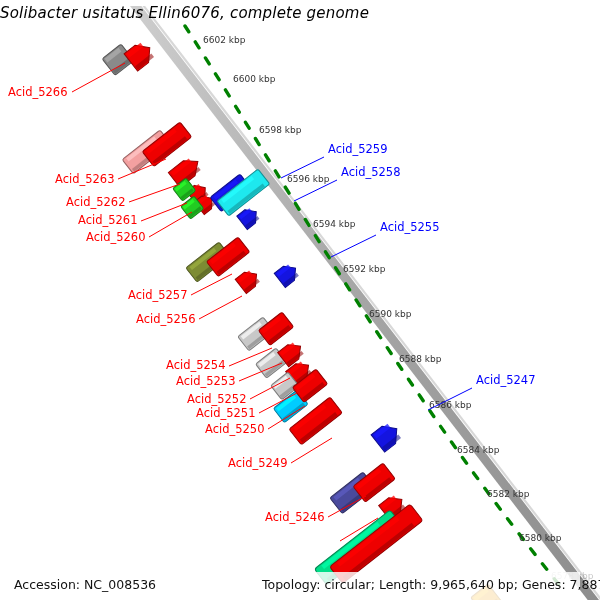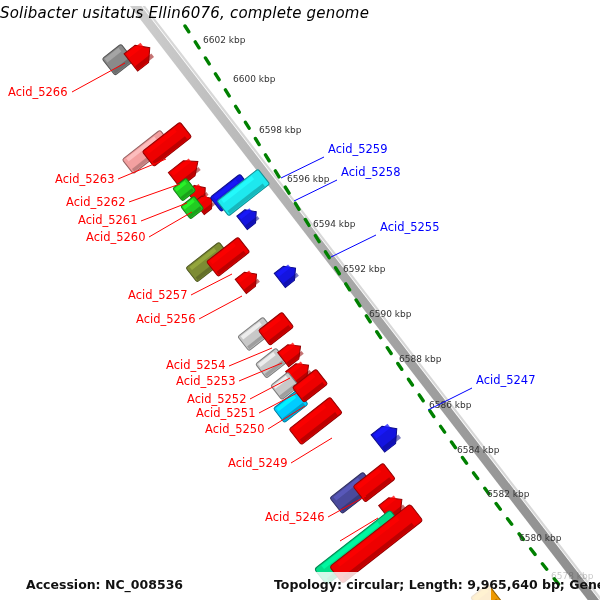--- a/index.html
+++ b/index.html
@@ -15,23 +15,22 @@
     font-style:italic;font-size:15px;color:#000;letter-spacing:.2px;
     white-space:nowrap;
   }
 
   
   .map{position:absolute;left:0;top:6px;width:600px;height:600px;}
   .map svg{position:absolute;left:0;top:0;}
 
   
   .statusbar{
-    position:absolute;left:12px;bottom:0;width:479px;height:28px;
+    position:absolute;left:0;bottom:0;width:580px;height:28px;
     background:rgba(255,255,255,0.82);
-    font-weight:bold;
   }
   .status-acc{
     position:absolute;left:14px;top:5px;font-size:12.5px;color:#111;white-space:nowrap;
   }
   .status-topo{
     position:absolute;left:262px;top:5px;font-size:12.5px;color:#111;white-space:nowrap;
   }
 
   
   .tick-label{font-family:"DejaVu Sans","Liberation Sans",sans-serif;font-size:9px;fill:#333;}

